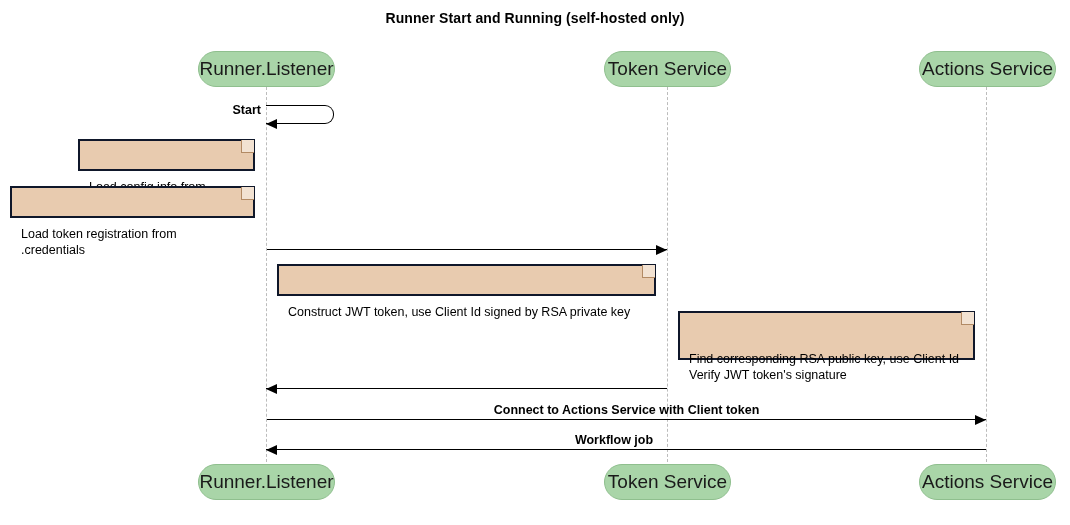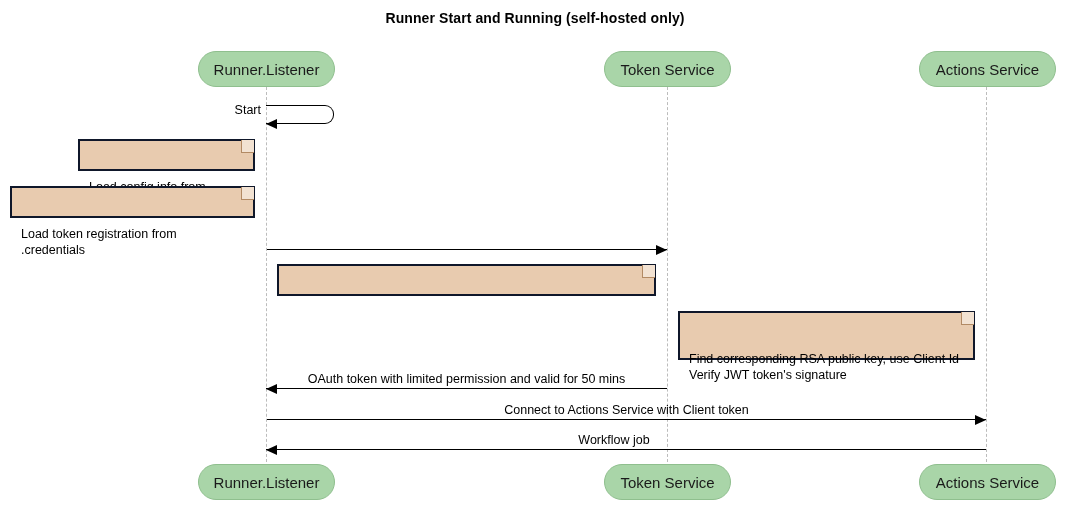--- a/index.html
+++ b/index.html
@@ -36,21 +36,21 @@
   
   .participant {
     position: absolute;
     height: 36px;
     border-radius: 18px;
     background: #a9d5a8;
     border: 1px solid #8fbf8e;
     display: flex;
     align-items: center;
     justify-content: center;
-    font-size: 15px;
+    font-size: 19px;
     color: #1a1a1a;
     box-sizing: border-box;
     white-space: nowrap;
   }
   
   .lifeline {
     position: absolute;
     width: 0;
     border-left: 1px dashed #bcbcbc;
   }
@@ -94,20 +94,21 @@
   }
   .arrow-left {
     border-right: 11px solid #000;
   }
   .msg-label {
     position: absolute;
     font-size: 12.5px;
     color: #000;
     white-space: nowrap;
     text-align: center;
+    font-weight: bold;
   }
   
   .self-loop {
     position: absolute;
     box-sizing: border-box;
     border: 1px solid #000;
     border-left: none;
     border-top-right-radius: 9px;
     border-bottom-right-radius: 9px;
   }
@@ -145,31 +146,31 @@
   <div class="note" style="left:10px; top:186px; width:245px; height:32px;">
     <span class="fold"></span>
     <span>Load token registration from .credentials</span>
   </div>
 
   <div class="msg" style="left:267px; top:249px; width:400px;"></div>
   <div class="arrow-head arrow-right" style="left:656px; top:245px;"></div>
 
   <div class="note" style="left:277px; top:264px; width:379px; height:32px;">
     <span class="fold"></span>
+    <span>Construct JWT token, use Client Id signed by RSA private key</span>
   </div>
 
   <div class="note" style="left:678px; top:311px; width:297px; height:49px;">
     <span class="fold"></span>
     <span>Find corresponding RSA public key, use Client Id
 Verify JWT token's signature</span>
   </div>
 
   <div class="msg" style="left:266px; top:388px; width:401px;"></div>
   <div class="arrow-head arrow-left" style="left:266px; top:384px;"></div>
-  <div class="msg-label" style="left:266px; top:372px; width:401px;">OAuth token with limited permission and valid for 50 mins</div>
 
   <div class="msg" style="left:267px; top:419px; width:719px;"></div>
   <div class="arrow-head arrow-right" style="left:975px; top:415px;"></div>
   <div class="msg-label" style="left:267px; top:403px; width:719px;">Connect to Actions Service with Client token</div>
 
   <div class="msg" style="left:266px; top:449px; width:720px;"></div>
   <div class="arrow-head arrow-left" style="left:266px; top:445px;"></div>
   <div class="msg-label" style="left:254px; top:433px; width:720px;">Workflow job</div>
 
   <div class="participant" style="left:198px; top:464px; width:137px;">

